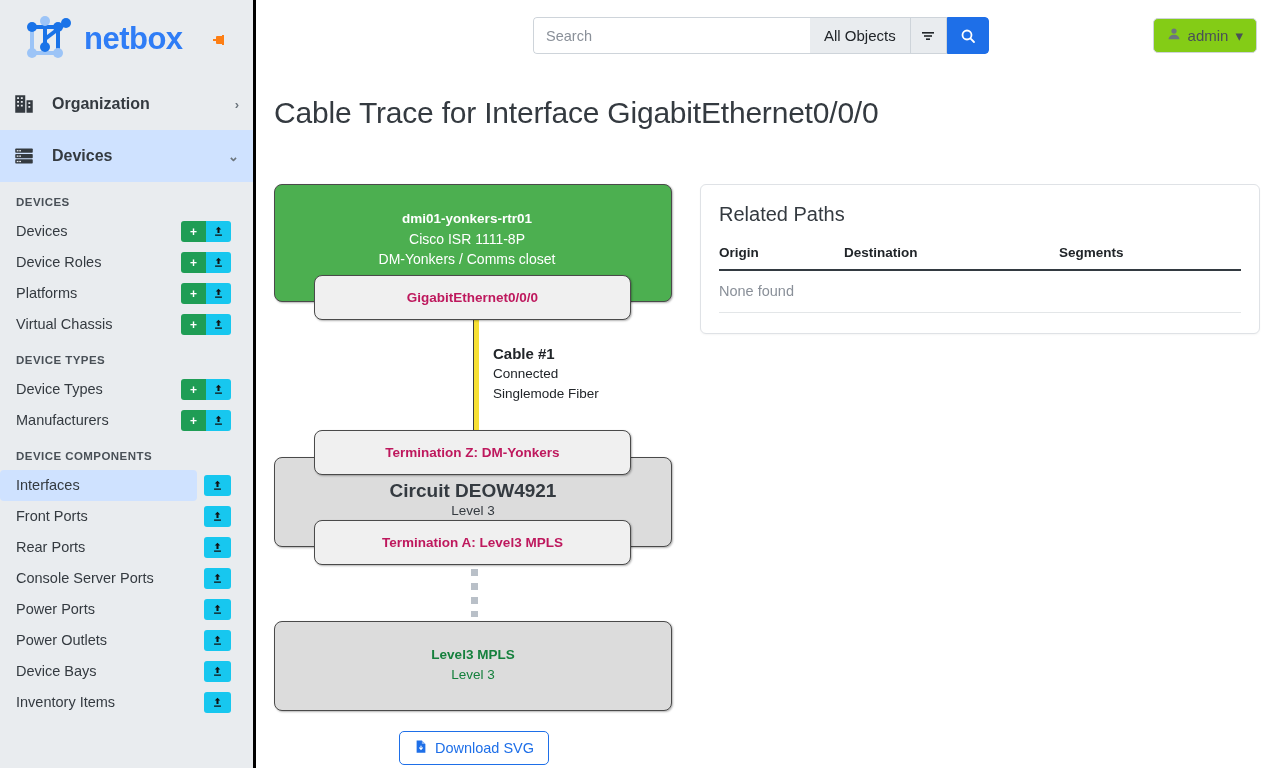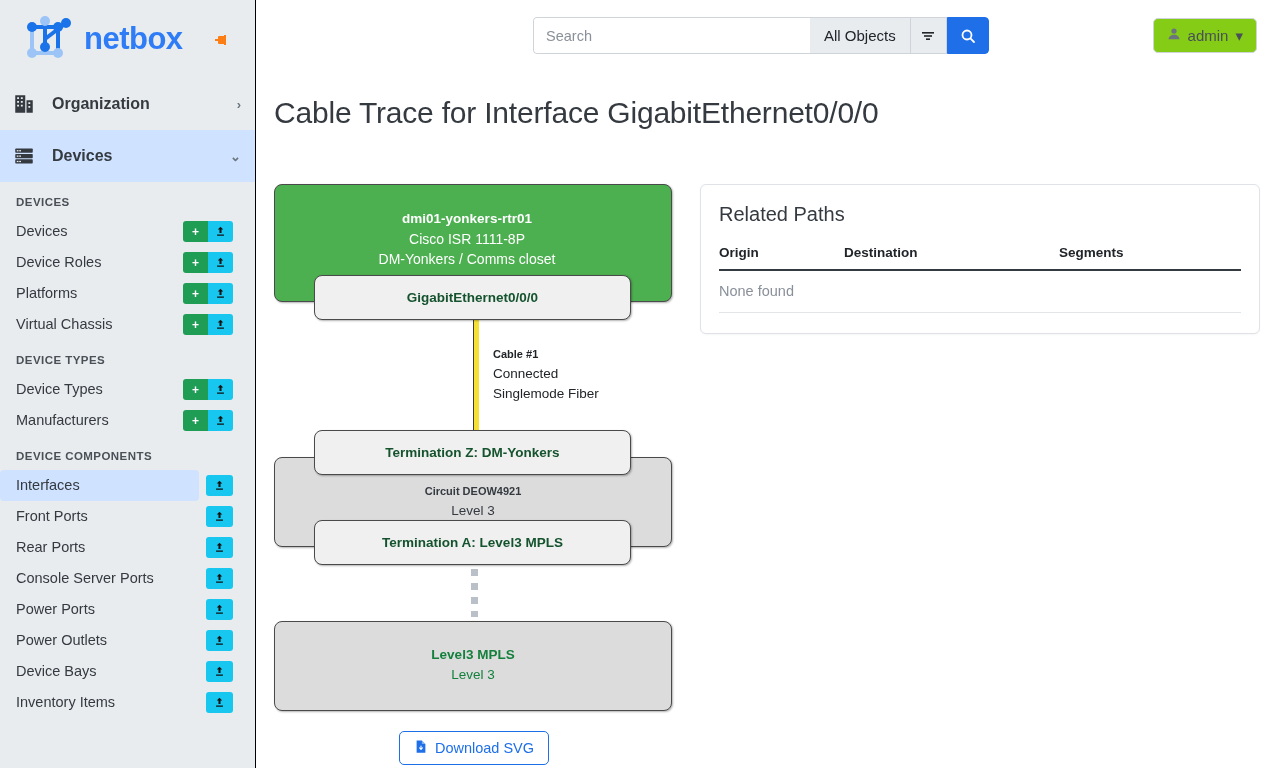--- a/index.html
+++ b/index.html
@@ -12,21 +12,21 @@
     color: #1f2937;
   }
 
   
   .app { display: flex; width: 1280px; height: 768px; }
 
   
   .sidebar {
     width: 256px; height: 768px;
     background: #e9ecef;
-    border-right: 1px solid #000000;
+    border-right: 3px solid #000000;
     flex: 0 0 256px;
     overflow: hidden;
     position: relative;
   }
   .brand {
     height: 78px;
     display: flex; align-items: center;
     padding: 0 16px 0 14px;
     position: relative;
   }
@@ -149,31 +149,31 @@
   }
   .node-device {
     background: #4caf50; color: #ffffff;
     padding: 24px 22px 32px 10px;
     margin: 0 0 0 0; width: 398px;
   }
   .node-device .n-title { font-size: 13.5px; font-weight: 700; line-height: 20px; }
   .node-device .n-sub { font-size: 14px; font-weight: 400; line-height: 20px; }
 
   .node-term {
-    background: #f0f0f0; color: #14532d;
+    background: #f0f0f0; color: #be185d;
     width: 317px; margin: -27px 0 0 40px;
     padding: 14px 10px; font-size: 13.5px; font-weight: 700;
     z-index: 3;
   }
   .node-circuit {
     background: #dcdcdc; color: #343a40;
     width: 398px; margin: -18px 0 0 0;
     padding: 23px 10px 25px 10px; z-index: 1;
   }
-  .node-circuit .n-title { font-size: 11px; font-weight: 700; line-height: 20px; }
+  .node-circuit .n-title { font-size: 19px; font-weight: 700; line-height: 20px; }
   .node-circuit .n-sub { font-size: 13.5px; font-weight: 400; line-height: 20px; }
 
   .node-provider {
     background: #dcdcdc; color: #15803d;
     width: 398px; margin: 0;
     padding: 23px 10px 25px 10px;
   }
   .node-provider .n-title { font-size: 13.5px; font-weight: 700; line-height: 20px; }
   .node-provider .n-sub { font-size: 13.5px; font-weight: 400; line-height: 20px; }
 
@@ -182,21 +182,21 @@
     position: relative; height: 110px; width: 398px;
   }
   .cable-line {
     position: absolute; left: 199px; top: 0; width: 6px; height: 110px;
     background: #f7e034; border-left: 1px solid #3d3d3d;
   }
   .cable-label {
     position: absolute; left: 219px; top: 24px;
     text-align: left; line-height: 20px;
   }
-  .cable-label .cl-title { font-size: 11px; font-weight: 700; color: #212529; }
+  .cable-label .cl-title { font-size: 15px; font-weight: 700; color: #212529; }
   .cable-label .cl-row { font-size: 13.5px; font-weight: 400; color: #212529; }
 
   .dashed-link {
     position: relative; height: 56px; width: 398px;
   }
   .dashed-line {
     position: absolute; left: 197px; top: 4px; width: 7px; height: 48px;
     background: repeating-linear-gradient(to bottom,
       #b9c0c8 0px, #b9c0c8 7px, transparent 7px, transparent 14px);
   }

